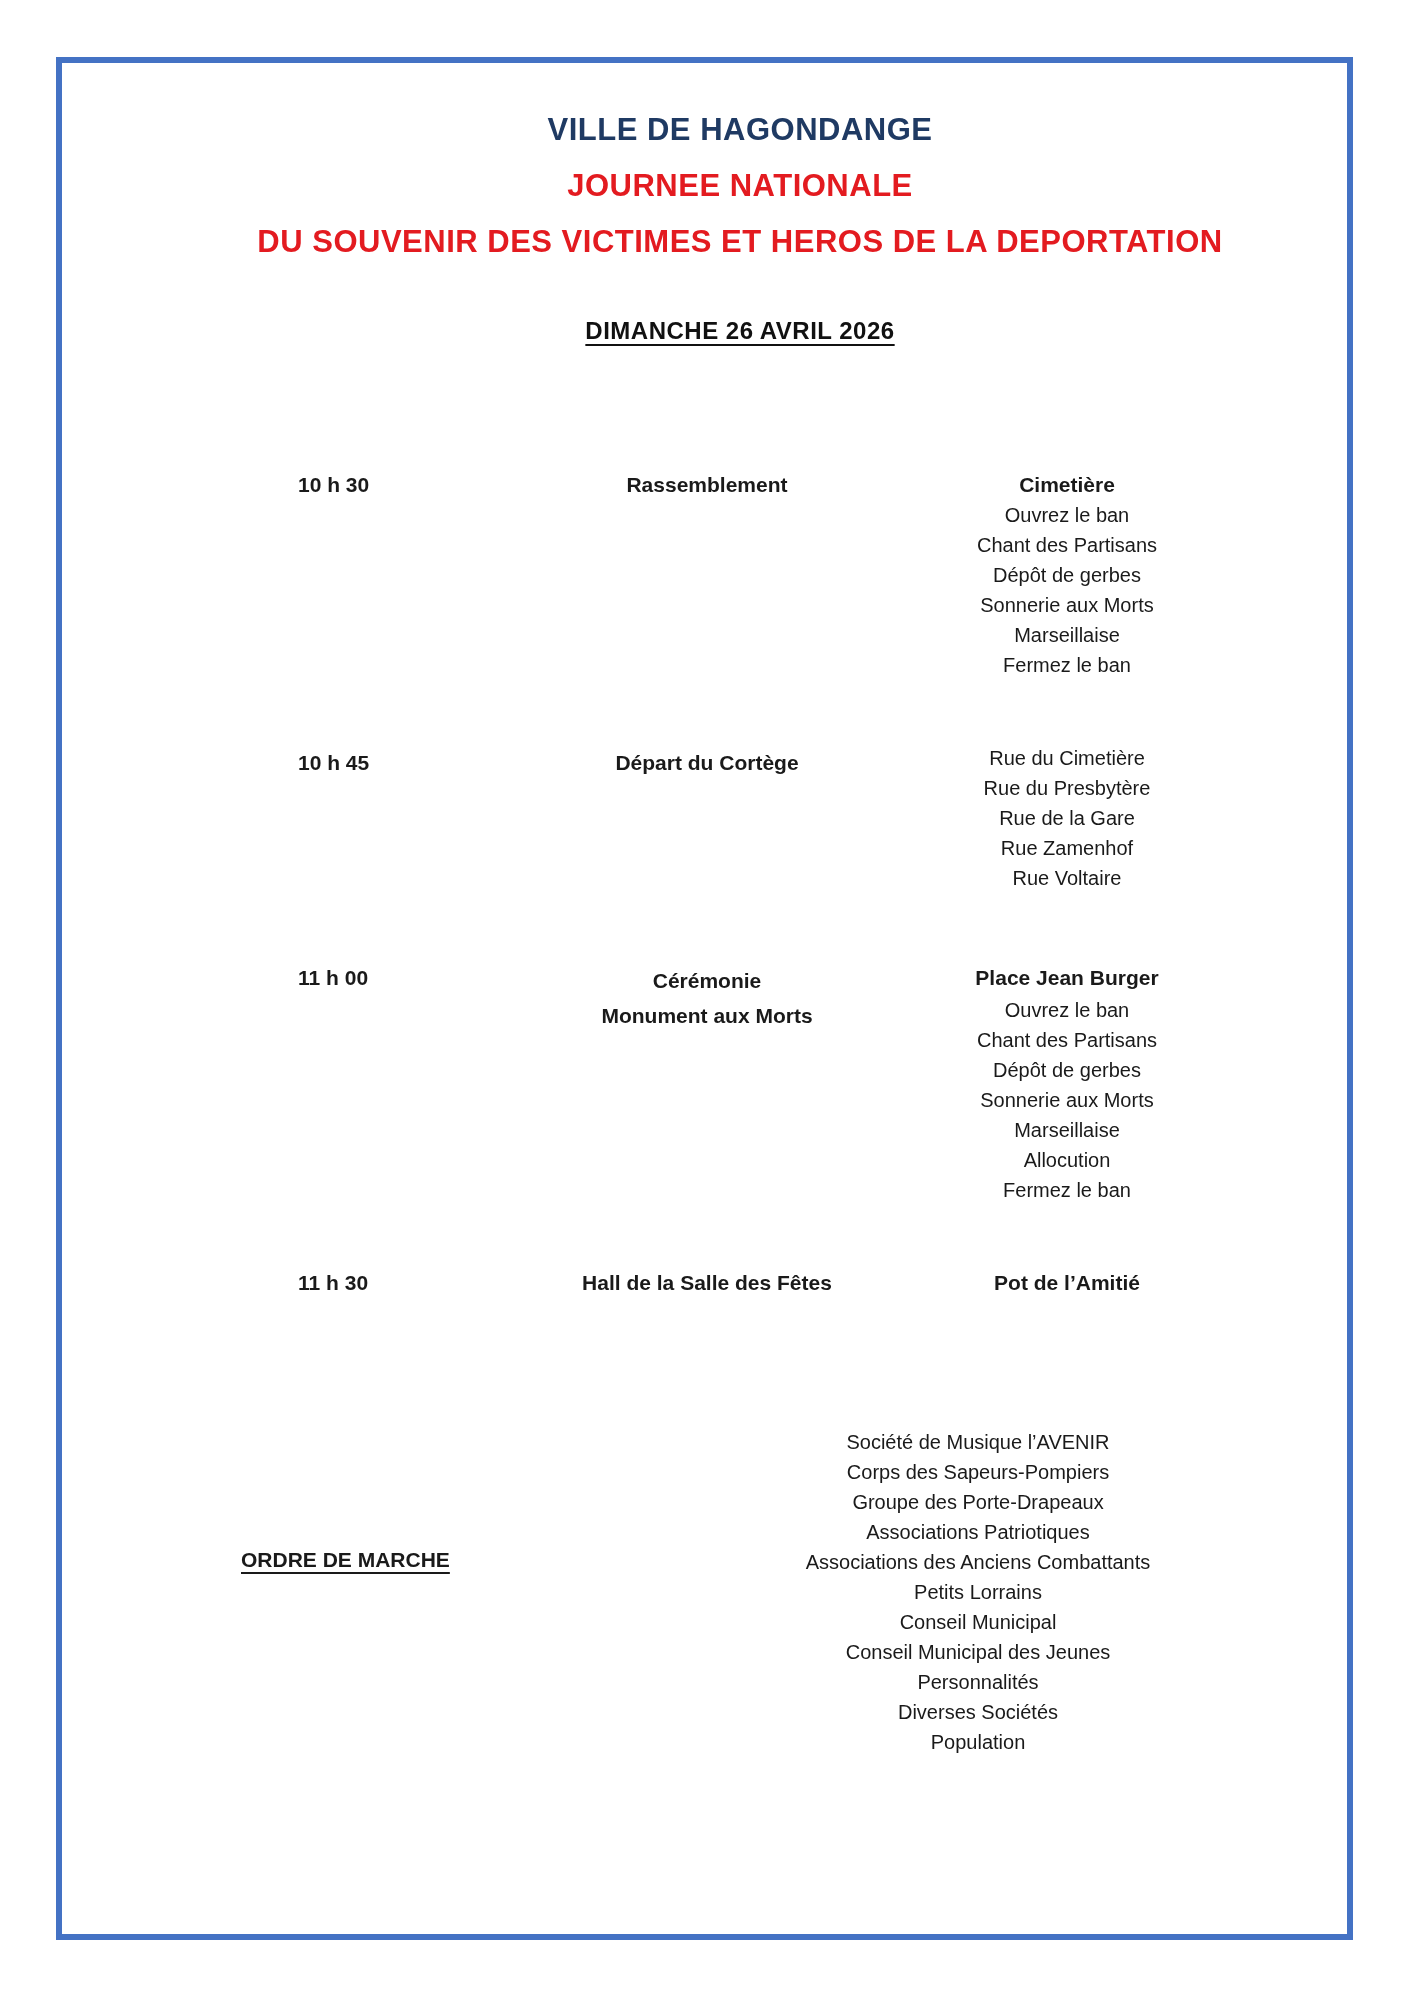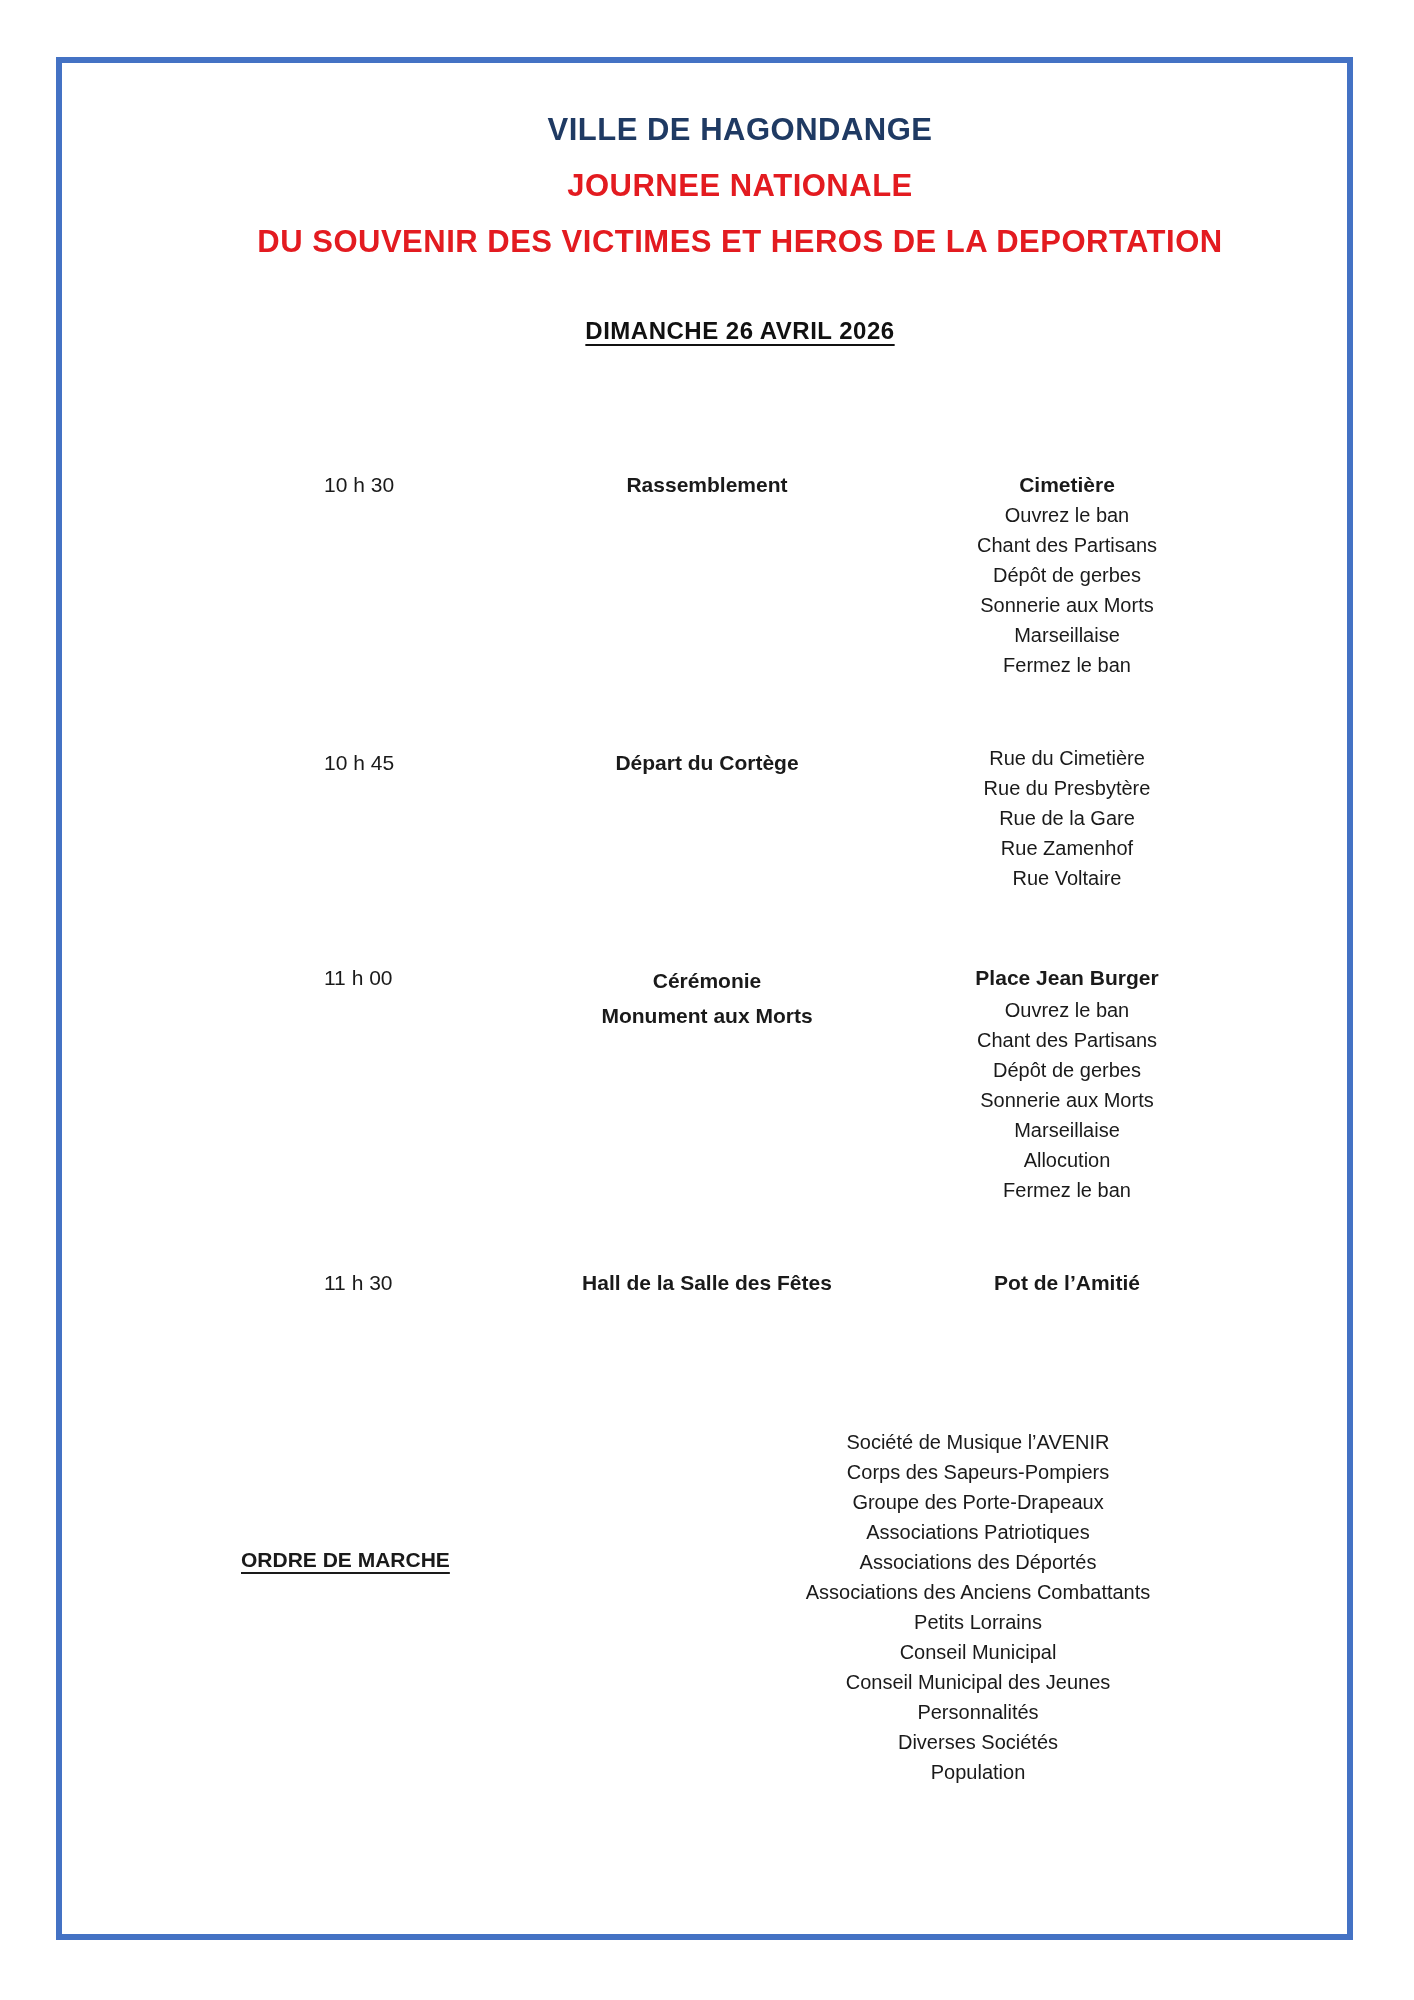--- a/index.html
+++ b/index.html
@@ -21,21 +21,21 @@
     position: absolute; left: 0; width: 1414px;
     text-align: center; font-weight: bold;
     font-size: 31px; letter-spacing: 0.5px; padding-left: 33px;
   }
   .hdr.navy { color: #1f3a63; }
   .hdr.red  { color: #e31b20; }
   .hdr.date { color: #111111; font-size: 24px; text-decoration: underline; text-underline-offset: 5px; }
 
   .time {
     position: absolute; left: 298px;
-    font-size: 21px; font-weight: normal; line-height: 26px; margin-left: 26px;
+    font-size: 21px; font-weight: bold; line-height: 26px;
   }
   .event {
     position: absolute; left: 457px; width: 500px;
     text-align: center; font-size: 21px; font-weight: bold; line-height: 26px;
   }
   .event.two-line { line-height: 35px; }
   .loc-head {
     position: absolute; left: 867px; width: 400px;
     text-align: center; font-size: 21px; font-weight: bold; line-height: 26px;
   }
@@ -106,21 +106,20 @@
 <div class="time" style="top:1270px">11 h 30</div>
 <div class="event" style="top:1270px">Hall de la Salle des Fêtes</div>
 <div class="loc-head" style="top:1270px">Pot de l’Amitié</div>
 
 <div class="ordre-label">ORDRE DE MARCHE</div>
 <div class="ordre-list">
   <div>Société de Musique l’AVENIR</div>
   <div>Corps des Sapeurs-Pompiers</div>
   <div>Groupe des Porte-Drapeaux</div>
   <div>Associations Patriotiques</div>
-  <div>Associations des Déportés</div>
   <div>Associations des Anciens Combattants</div>
   <div>Petits Lorrains</div>
   <div>Conseil Municipal</div>
   <div>Conseil Municipal des Jeunes</div>
   <div>Personnalités</div>
   <div>Diverses Sociétés</div>
   <div>Population</div>
 </div>
 
 </body></html>

